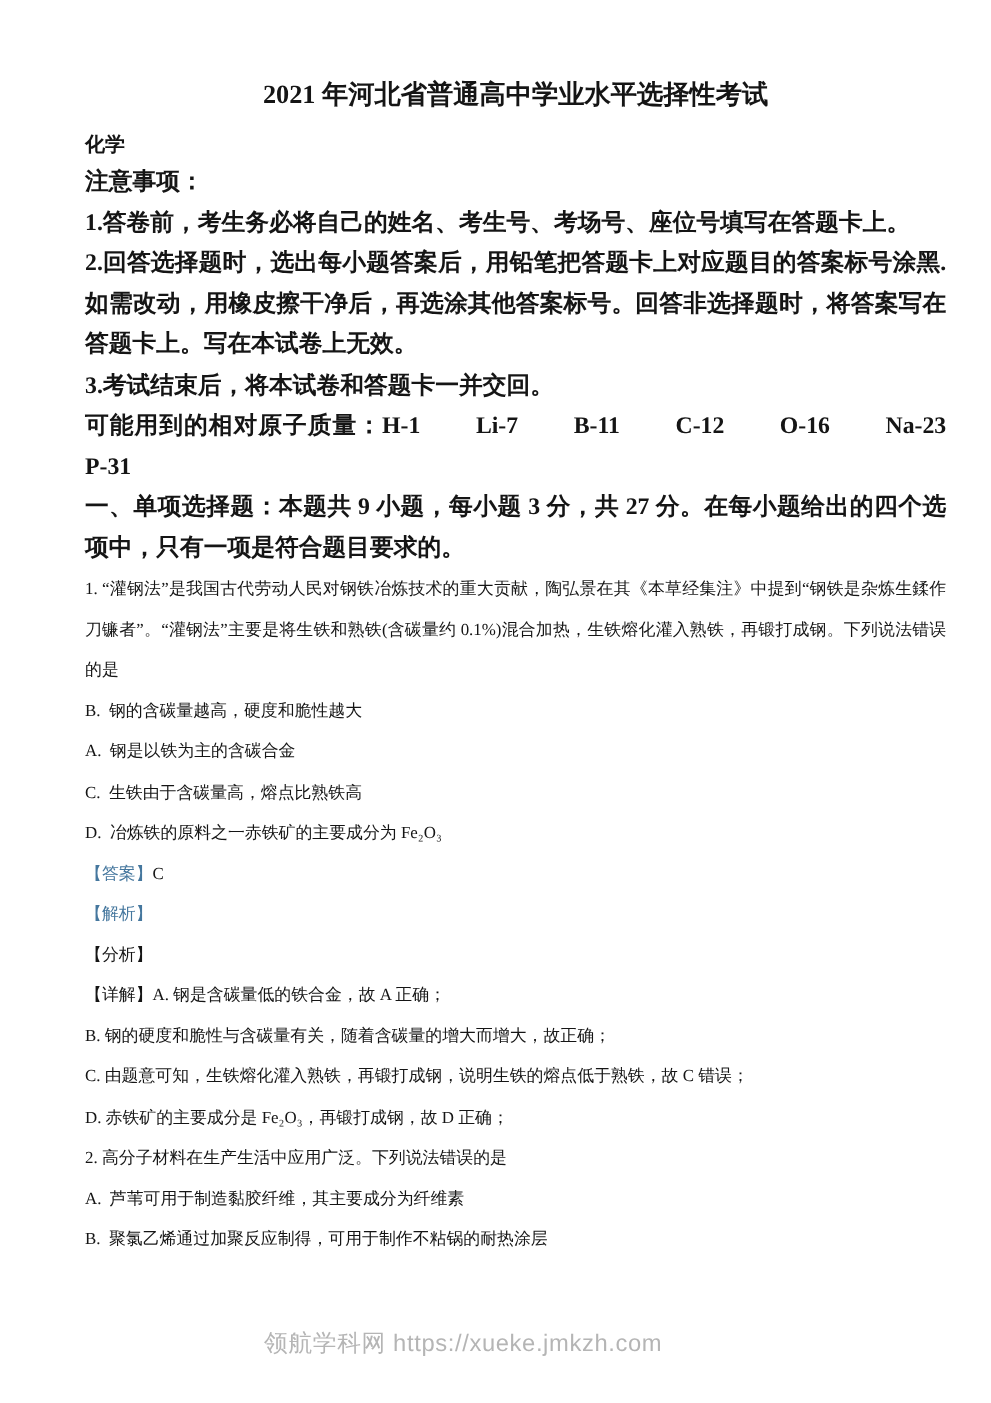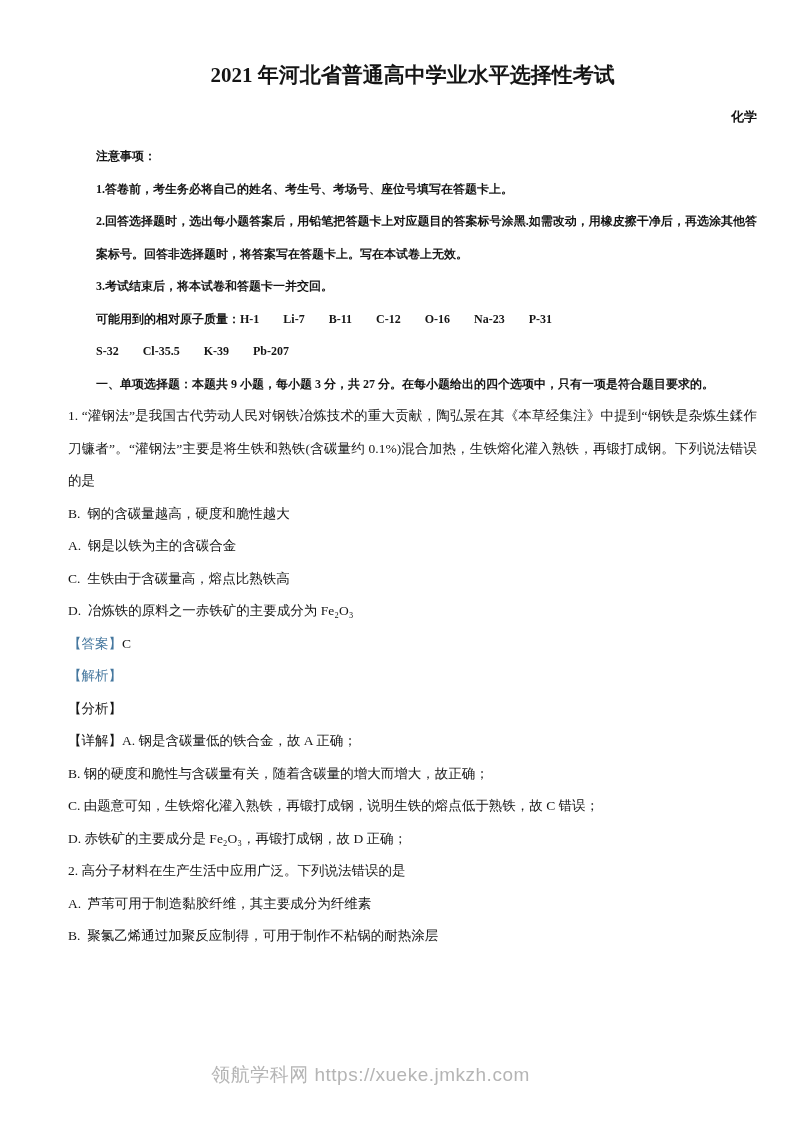--- a/index.html
+++ b/index.html
@@ -16,32 +16,31 @@
     width: 793px;
   }
   .title {
     font-size: 21px;
     font-weight: bold;
     text-align: center;
     line-height: 26px;
     margin-bottom: 16px;
   }
   .subject {
-    font-size: 13px;
+    font-size: 16px;
     font-weight: bold;
-    text-align: right;
+    text-align: left;
     line-height: 26px;
-    margin-bottom: 10px;
+    margin-bottom: 0;
   }
   .bold-p {
-    font-size: 12px;
+    font-size: 19px;
     font-weight: bold;
     line-height: 32.5px;
     text-align: justify;
-    margin-left: 28px;
   }
   .pre { white-space: pre-wrap; }
   .q {
     font-size: 13.5px;
     line-height: 32.5px;
     text-align: justify;
   }
   .opt { white-space: pre-wrap; }
   .blue { color: #45779E; }
   .watermark {
@@ -62,21 +61,20 @@
 
   <div class="title">2021 年河北省普通高中学业水平选择性考试</div>
   <div class="subject">化学</div>
 
   <p class="bold-p">注意事项：</p>
   <p class="bold-p">1.答卷前，考生务必将自己的姓名、考生号、考场号、座位号填写在答题卡上。</p>
   <p class="bold-p">2.回答选择题时，选出每小题答案后，用铅笔把答题卡上对应题目的答案标号涂黑.如需改动，用橡皮擦干净后，再选涂其他答案标号。回答非选择题时，将答案写在答题卡上。写在本试卷上无效。</p>
   <p class="bold-p">3.考试结束后，将本试卷和答题卡一并交回。</p>
 
   <p class="bold-p pre">可能用到的相对原子质量：H-1        Li-7        B-11        C-12        O-16        Na-23        P-31</p>
-  <p class="bold-p pre">S-32        Cl-35.5        K-39        Pb-207</p>
 
   <p class="bold-p">一、单项选择题：本题共 9 小题，每小题 3 分，共 27 分。在每小题给出的四个选项中，只有一项是符合题目要求的。</p>
 
   <p class="q">1. “灌钢法”是我国古代劳动人民对钢铁冶炼技术的重大贡献，陶弘景在其《本草经集注》中提到“钢铁是杂炼生鍒作刀镰者”。“灌钢法”主要是将生铁和熟铁(含碳量约 0.1%)混合加热，生铁熔化灌入熟铁，再锻打成钢。下列说法错误的是</p>
   <p class="q opt">B.  钢的含碳量越高，硬度和脆性越大</p>
   <p class="q opt">A.  钢是以铁为主的含碳合金</p>
   <p class="q opt">C.  生铁由于含碳量高，熔点比熟铁高</p>
   <p class="q opt">D.  冶炼铁的原料之一赤铁矿的主要成分为 Fe₂O₃</p>
 
   <p class="q"><span class="blue">【答案】</span><span>C</span></p>

